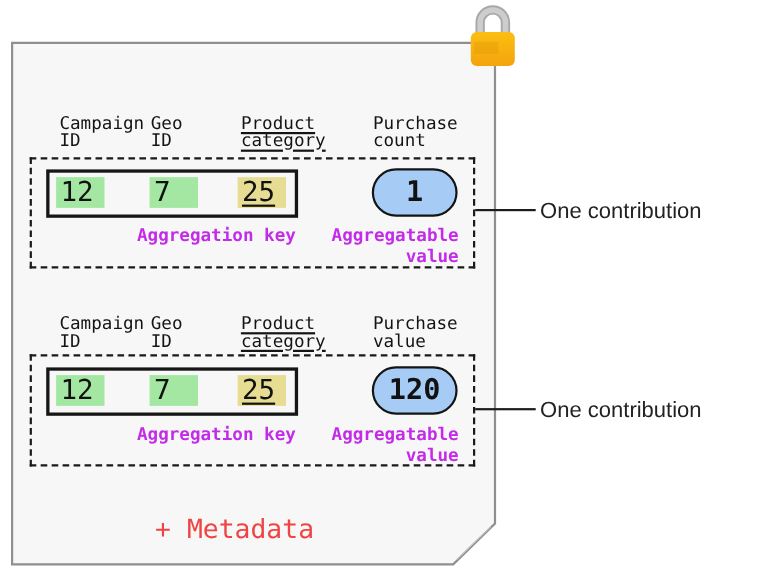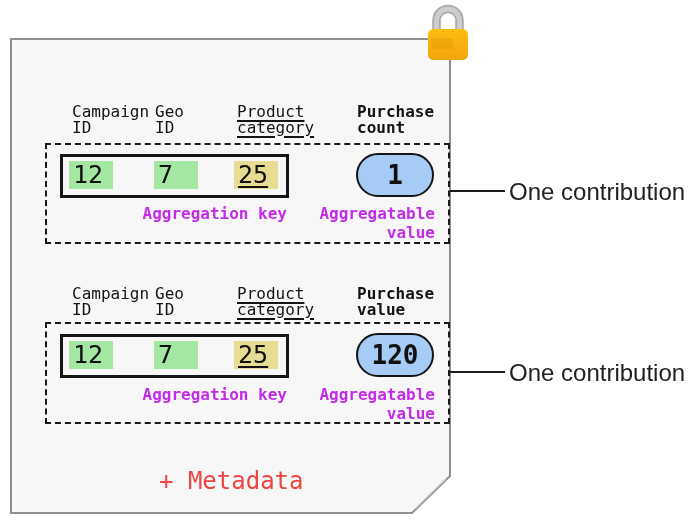--- a/index.html
+++ b/index.html
@@ -1,44 +1,44 @@
 <!DOCTYPE html>
 <html style="--sheet_bg: #F7F7F7; --sheet_border: #8F8F8F; --key_green: #A3E7A3; --key_yellow: #E7DD92; --value_blue: #A6CBF4; --label_magenta: #C32BE8; --lock_body_top: #FCBE12; --lock_body_bottom: #F3A40C; --lock_shackle_outer: #A9A9A9; --lock_shackle_inner: #CDCDCD;"><head>
 <meta charset="utf-8">
 <style>
   html,body{margin:0;padding:0;}
   body{width:700px;height:524px;position:relative;background:#ffffff;
        font-family:"DejaVu Sans Mono", monospace; color:#1a1a1a;}
-  .abs{position:absolute;margin-left:18px;}
+  .abs{position:absolute;}
   
   #bg-svg{position:absolute;left:0;top:0;width:700px;height:524px;}
   
   .col-head{font-size:16px;line-height:15.5px;white-space:pre;color:#141414;}
-  .col-head.bold{font-weight:bold;}
+  .col-head.bold{font-weight:normal;}
   .col-head.underline span{text-decoration:underline;text-decoration-thickness:2px;text-underline-offset:3px;}
   
   .dashed-box{border:2px dashed #1a1a1a;background:transparent;}
   
   .key-box{border:3px solid #161616;}
   
   .cell{width:44px;height:28px;display:flex;align-items:flex-end;
         font-size:25px;padding-left:4px;box-sizing:border-box;color:#111;}
   .cell.green{background:var(--key_green);}
   .cell.yellow{background:var(--key_yellow);}
   .cell .u{text-decoration:underline;text-decoration-thickness:2px;text-underline-offset:3px;}
   
   .pill{width:78px;height:44px;border:2.5px solid #141414;border-radius:23px;
         background:var(--value_blue);display:flex;align-items:center;justify-content:center;
         font-size:26px;font-weight:bold;box-sizing:border-box;color:#111;}
   
   .mag{color:var(--label_magenta);font-size:16px;line-height:19px;white-space:pre;}
   .right{text-align:right;font-weight:bold;}
   
   .connector{height:2px;background:#1c1c1c;}
-  .annotation{font-family:"Liberation Sans", sans-serif;font-size:24px;line-height:24px;color:#222;white-space:nowrap;}
+  .annotation{font-family:"Liberation Sans", sans-serif;font-size:20px;line-height:24px;color:#222;white-space:nowrap;}
   
   .footer{font-size:24px;color:#ef4444;white-space:pre;}
 </style>
 </head>
 <body>
 
 <svg id="bg-svg" viewBox="0 0 700 524">
   <path d="M 11 39 H 450 V 476 L 412 513 H 11 Z" fill="var(--sheet_bg)" stroke="var(--sheet_border)" stroke-width="2"></path>
   <path d="M 446 479 L 415 509" fill="none" stroke="#C2C2C2" stroke-width="1.2"></path>
   <g>

